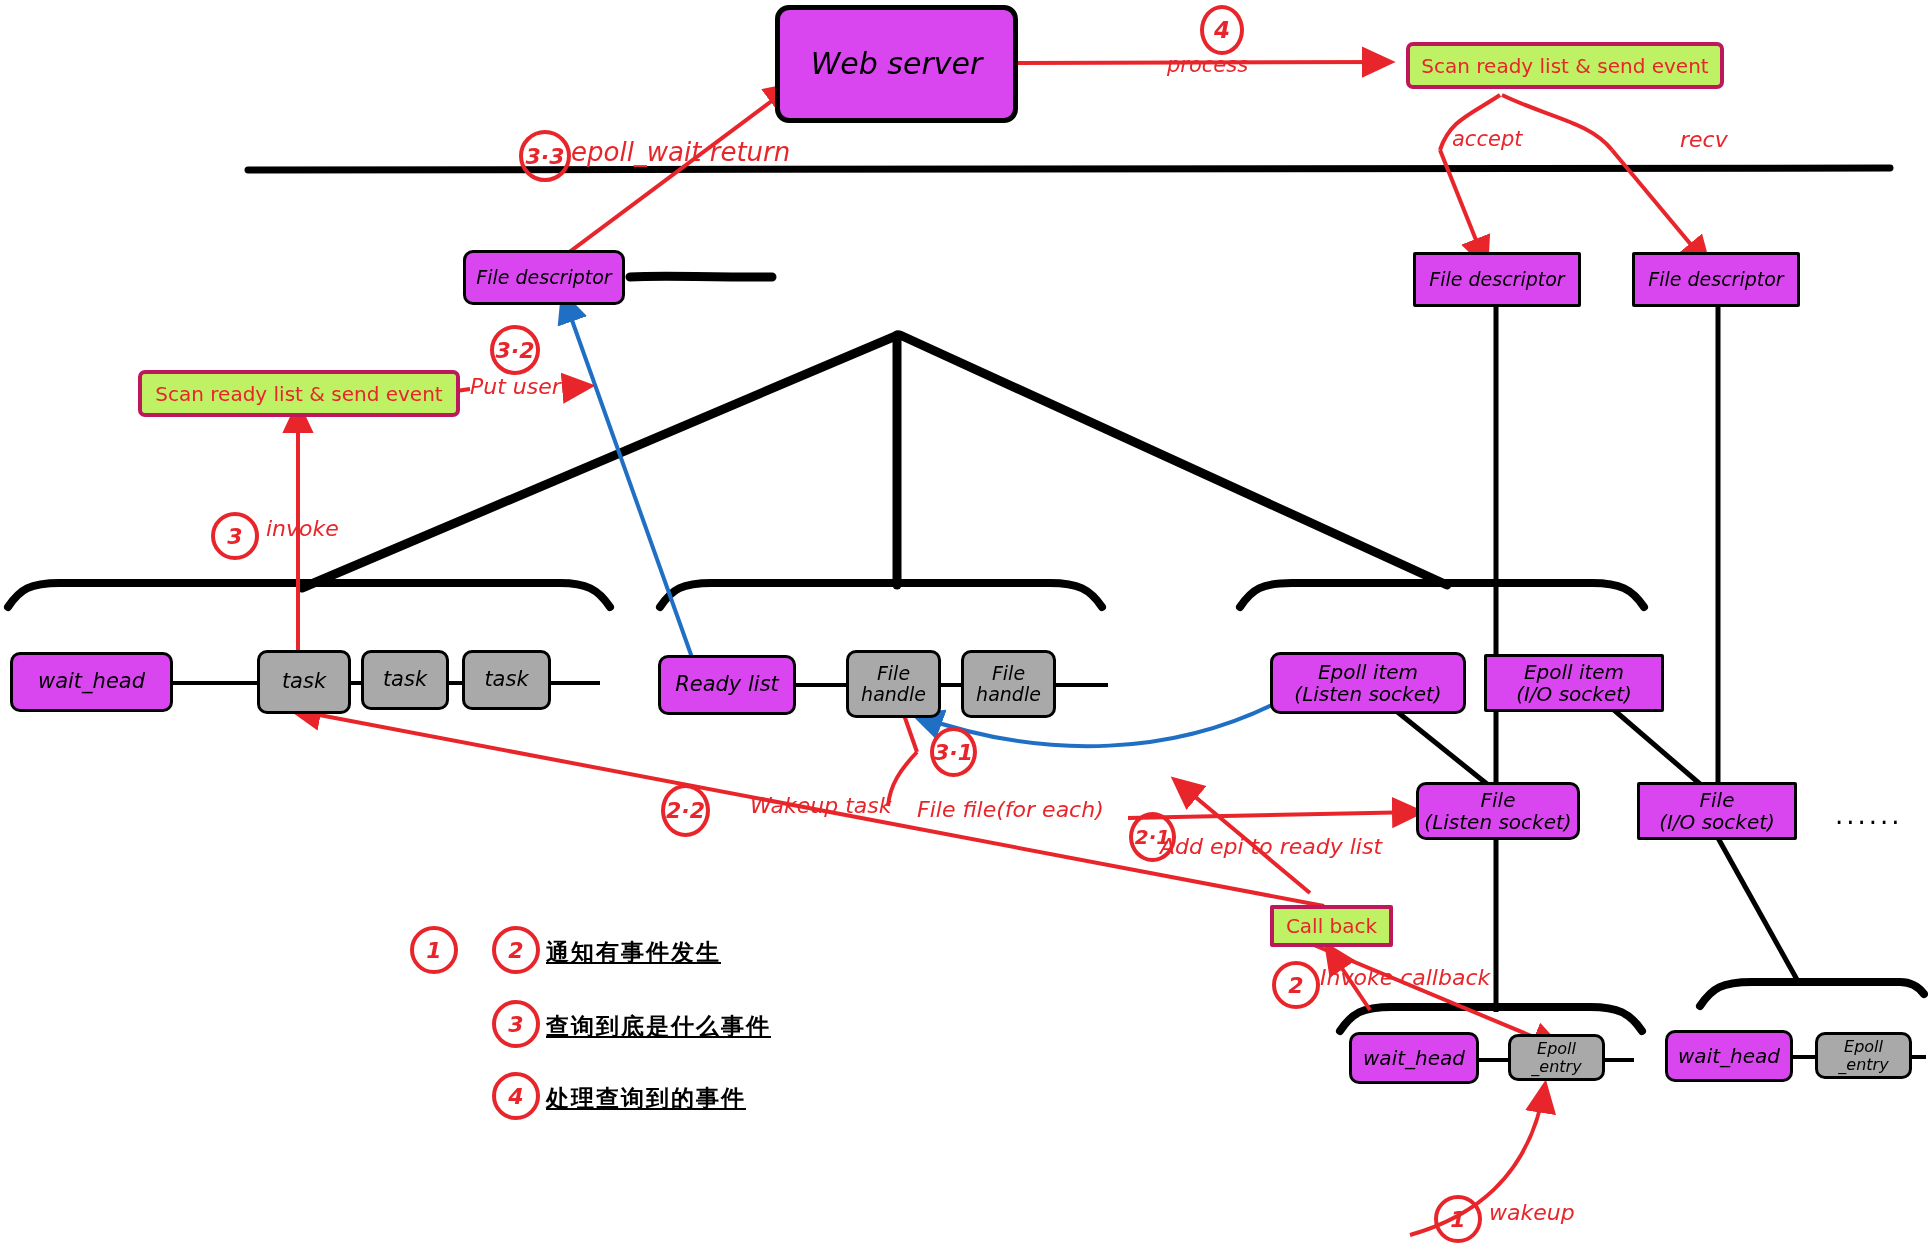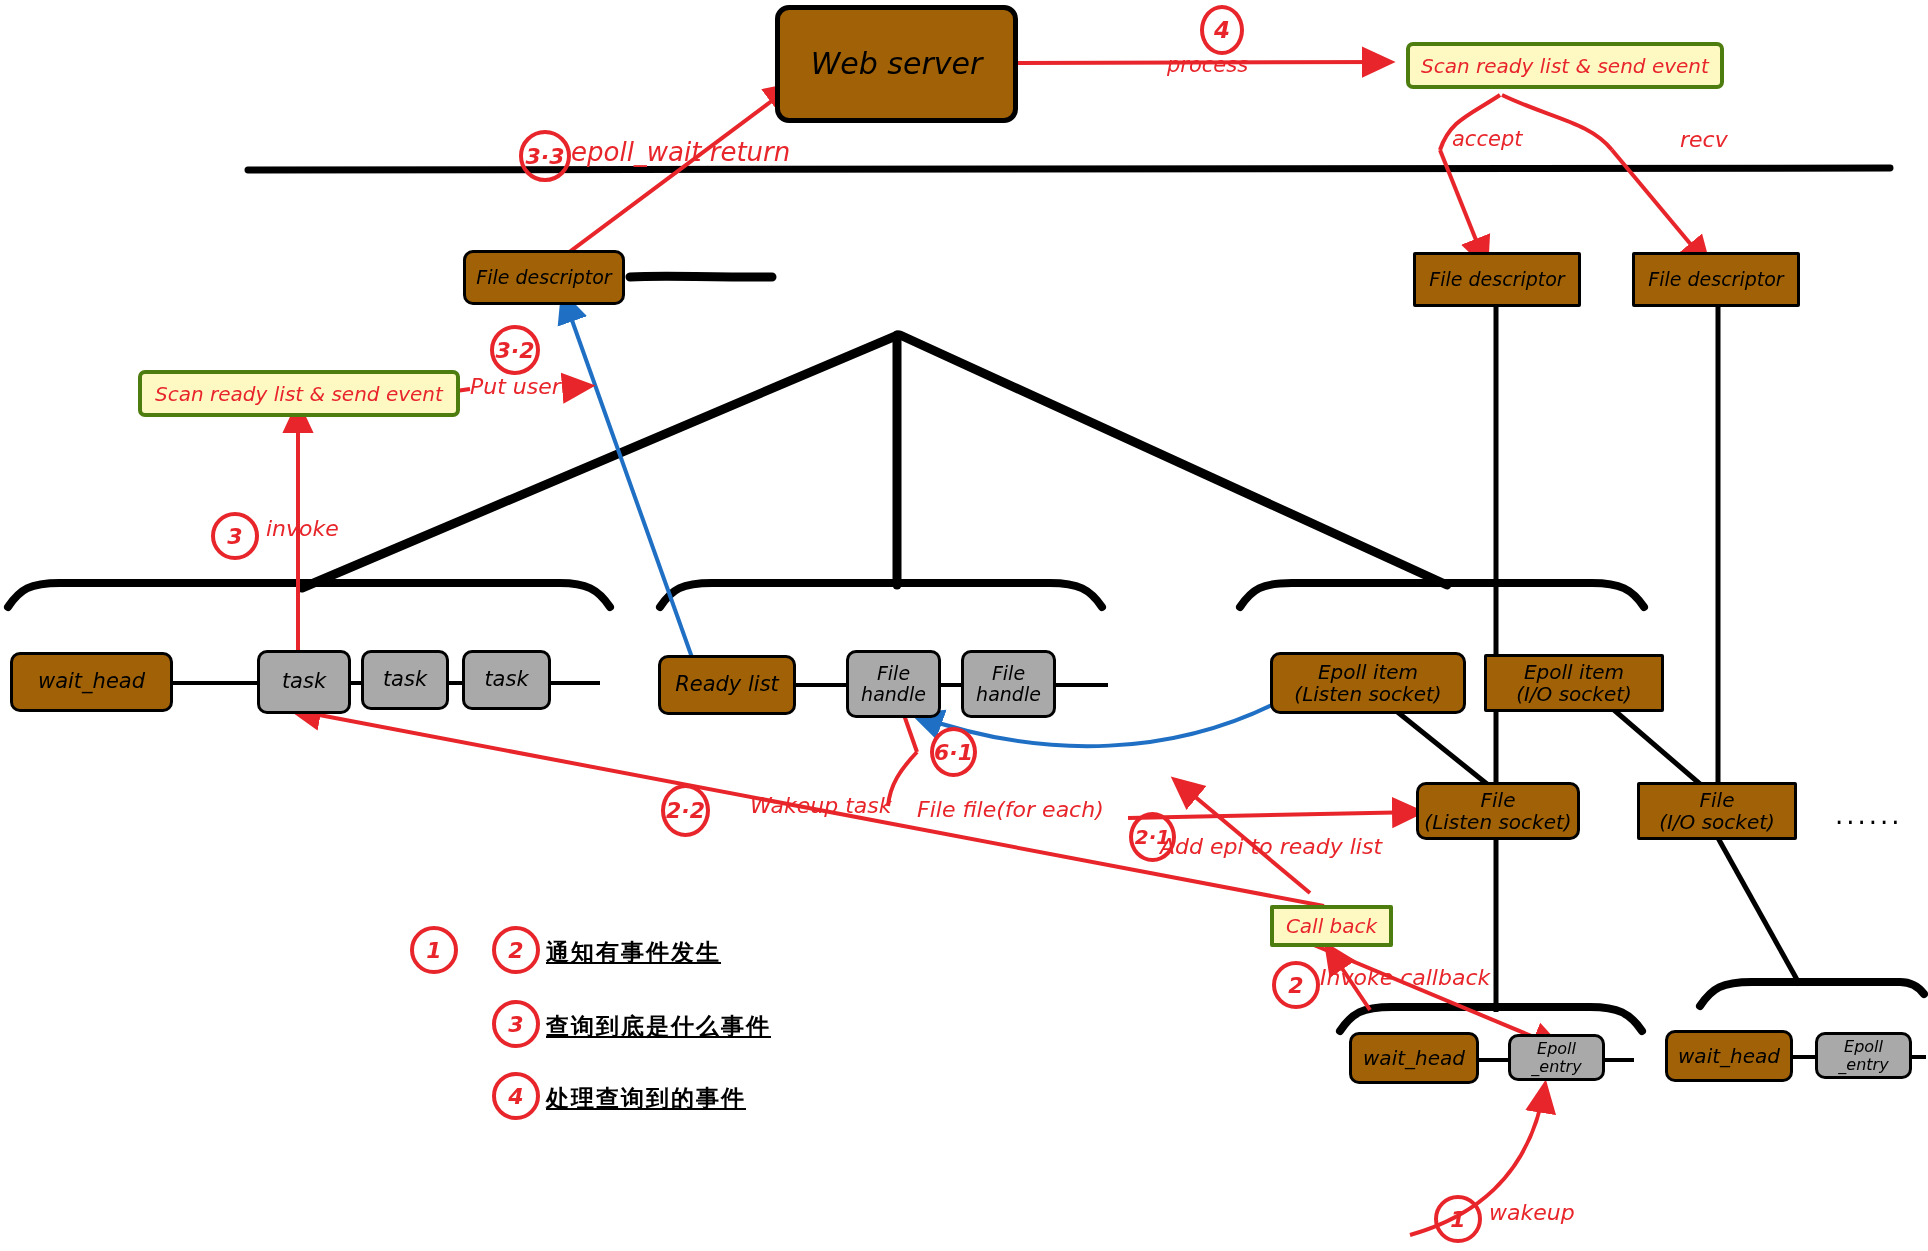--- a/index.html
+++ b/index.html
@@ -28,21 +28,21 @@
   .node {
     position: absolute;
     box-sizing: border-box;
     display: flex;
     align-items: center;
     justify-content: center;
     text-align: center;
     font-family: "DejaVu Sans", sans-serif;
     font-style: italic;
     color: #000;
-    background: #a16207;
+    background: #d946ef;
     border: 3px solid #000;
     line-height: 1.12;
     white-space: pre-line;
     z-index: 5;
   }
   .node.thick { border-width: 5px; border-radius: 14px; }
   .node.round { border-radius: 10px; }
   .node.sq { border-radius: 2px; }
   .node.grey { background: #a9a9a9; }
   .node.big {
@@ -55,25 +55,24 @@
     color: #e8252a;
     white-space: nowrap;
     z-index: 7;
   }
   .redbox {
     position: absolute;
     box-sizing: border-box;
     display: flex;
     align-items: center;
     justify-content: center;
-    border: 4px solid #4d7c0f;
+    border: 4px solid #be185d;
     color: #e8252a;
-    background: #fef9c3;
-    font-family: "DejaVu Sans", sans-serif;
-    font-style: italic;
+    background: #bef264;
+    font-family: "DejaVu Sans", sans-serif;
     border-radius: 7px;
     z-index: 7;
     white-space: nowrap;
   }
   .redbox.sharp { border-radius: 2px; }
   .circ {
     position: absolute;
     box-sizing: border-box;
     display: flex;
     align-items: center;
@@ -291,21 +290,21 @@
 
   <div class="redbox" style="left:138px;top:370px;width:322px;height:47px;font-size:20px;">Scan ready list &amp; send event</div>
 
   <div class="redbox sharp" style="left:1270px;top:905px;width:123px;height:42px;font-size:20px;">Call back</div>
 
   <div class="circ" style="left:1200px;top:5px;width:44px;height:50px;font-size:23px;">4</div>
   <div class="circ" style="left:519px;top:130px;width:52px;height:52px;font-size:22px;">3·3</div>
   <div class="circ" style="left:490px;top:325px;width:50px;height:50px;font-size:22px;">3·2</div>
   <div class="circ" style="left:211px;top:512px;width:48px;height:48px;font-size:22px;">3</div>
   <div class="circ" style="left:661px;top:784px;width:49px;height:53px;font-size:22px;">2·2</div>
-  <div class="circ" style="left:930px;top:727px;width:47px;height:50px;font-size:22px;">6·1</div>
+  <div class="circ" style="left:930px;top:727px;width:47px;height:50px;font-size:22px;">3·1</div>
   <div class="circ" style="left:1129px;top:812px;width:47px;height:50px;font-size:20px;">2·1</div>
   <div class="circ" style="left:1272px;top:961px;width:48px;height:48px;font-size:22px;">2</div>
   <div class="circ" style="left:1434px;top:1195px;width:48px;height:48px;font-size:22px;">1</div>
 
   <div class="lbl" style="left:1167px;top:53px;font-size:21px;">process</div>
   <div class="lbl" style="left:1452px;top:127px;font-size:21px;">accept</div>
   <div class="lbl" style="left:1680px;top:127px;font-size:22px;">recv</div>
   <div class="lbl" style="left:571px;top:137px;font-size:26px;">epoll_wait return</div>
   <div class="lbl" style="left:470px;top:374px;font-size:22px;">Put user</div>
   <div class="lbl" style="left:266px;top:516px;font-size:22px;">invoke</div>

